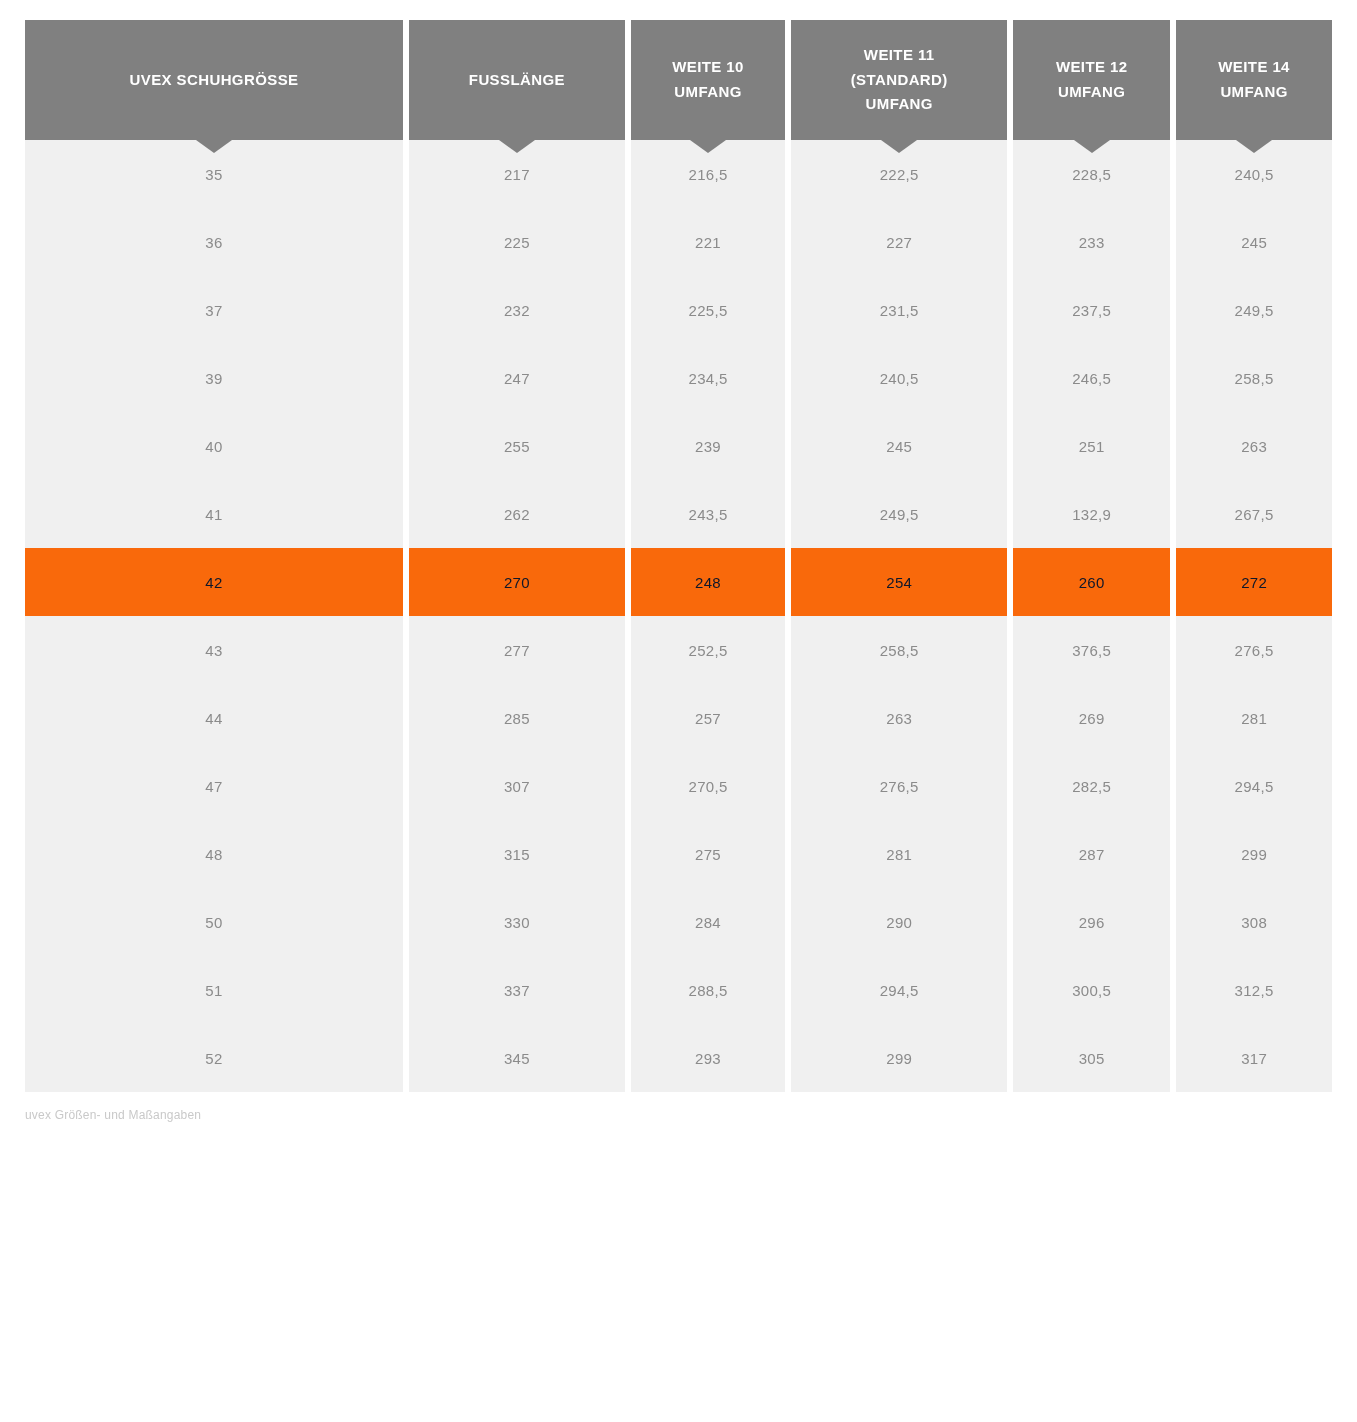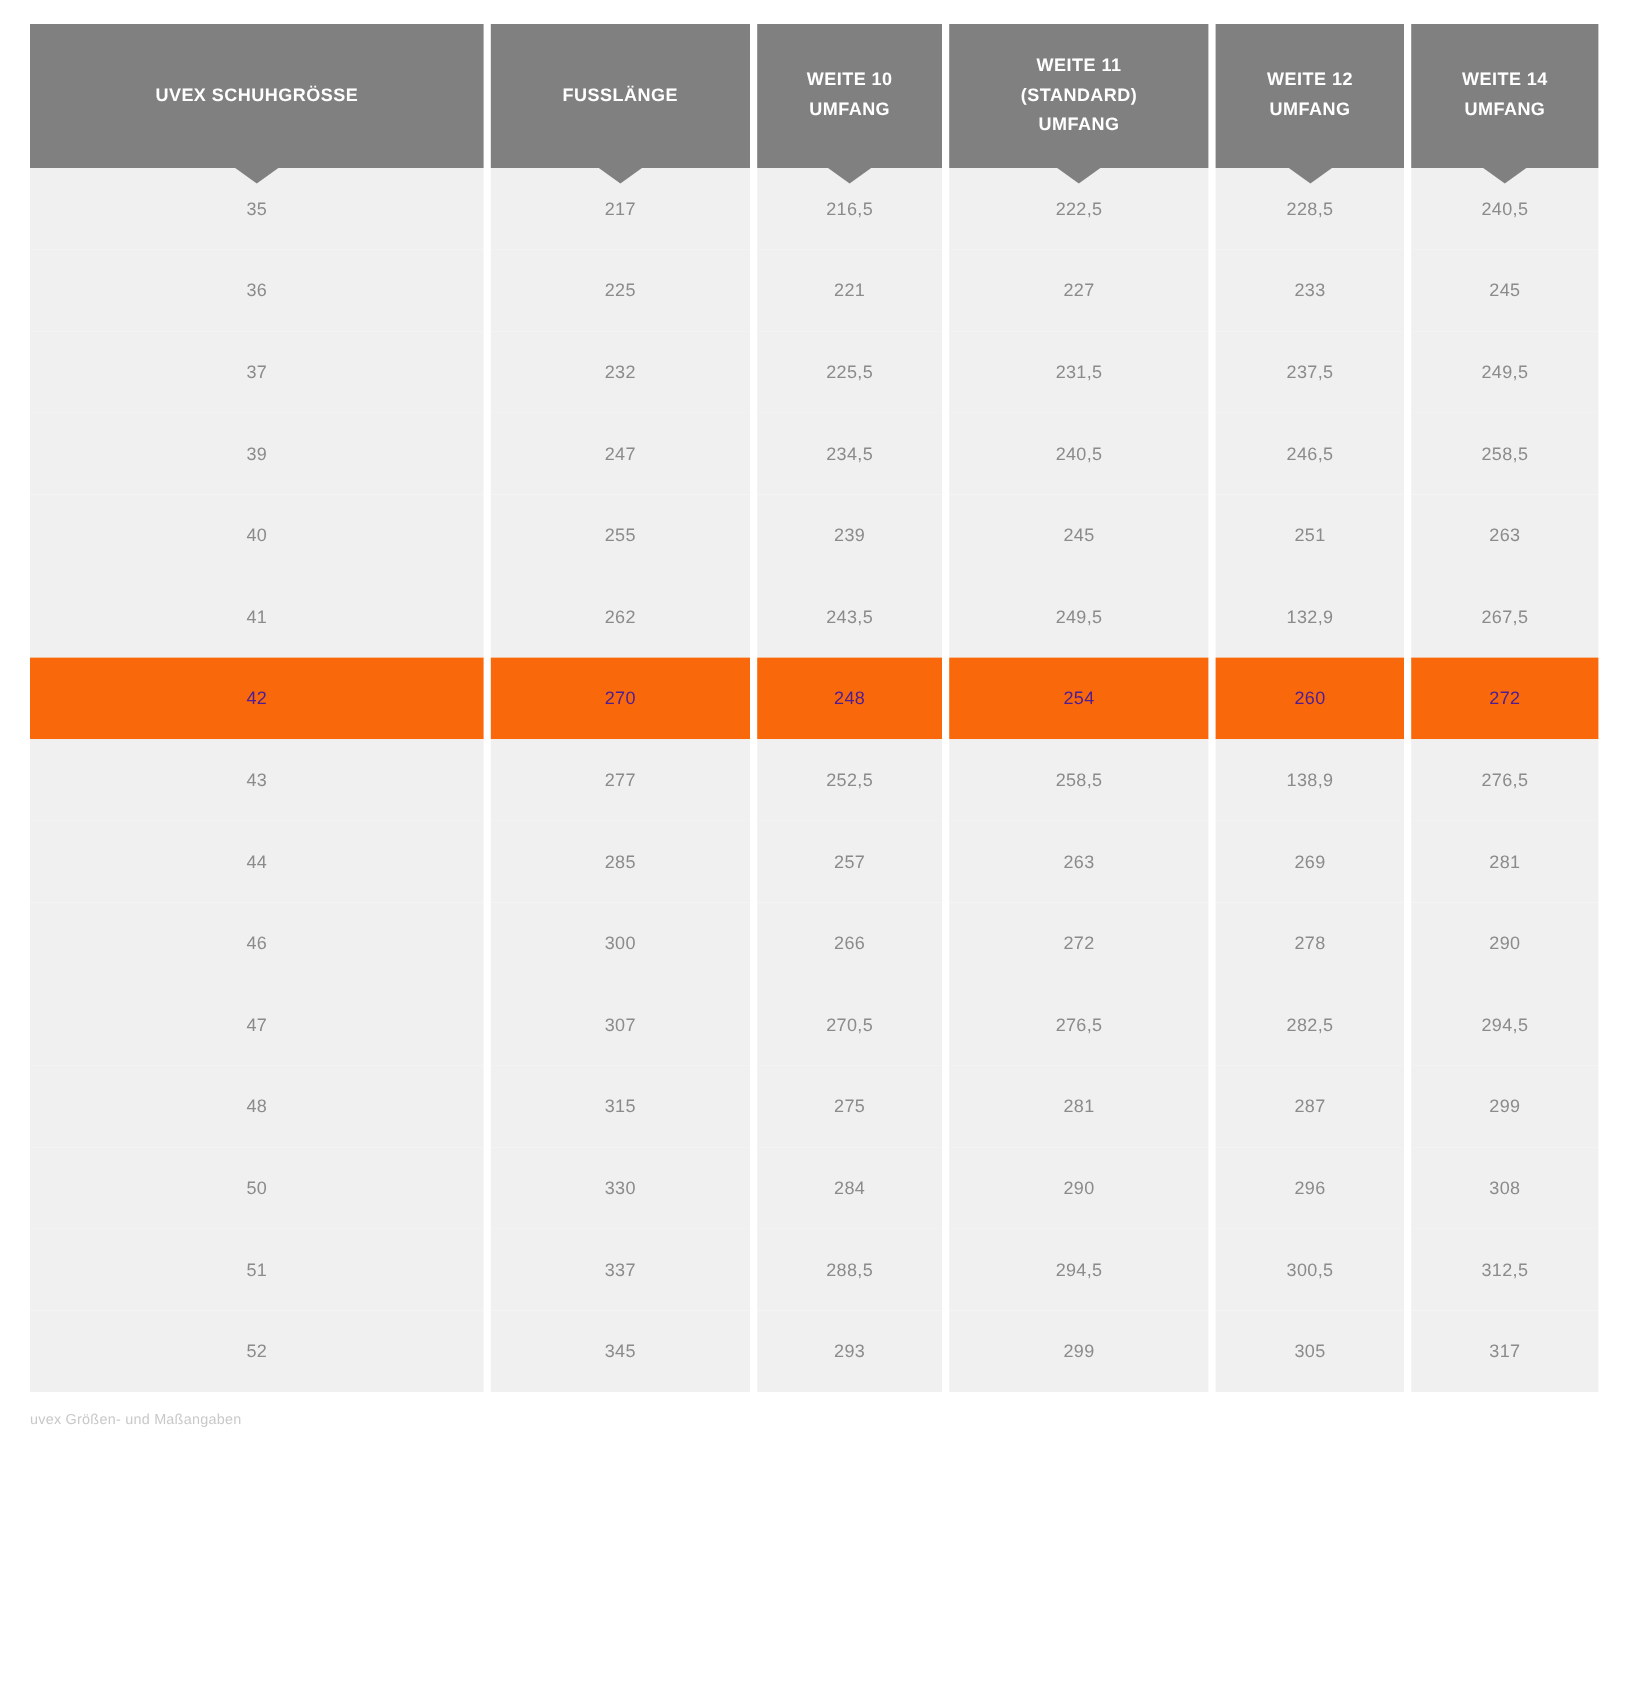--- a/index.html
+++ b/index.html
@@ -56,21 +56,21 @@
     color:var(--cell-text);
     height:68px;
     font-size:15px;
     letter-spacing:.3px;
     text-align:center;
     vertical-align:middle;
     padding:0;
   }
   tr.highlight td{
     background:var(--highlight-bg);
-    color:#4c1d95;
+    color:#0f172a;
     text-align:center;
   }
   .caption{
     margin:16px 0 0 6px;
     color:var(--caption-text);
     font-size:12px;
     letter-spacing:.2px;
   }
   
   col.c1{width:29.6%;}
@@ -163,40 +163,32 @@
           <td>248</td>
           <td>254</td>
           <td>260</td>
           <td>272</td>
         </tr>
         <tr>
           <td>43</td>
           <td>277</td>
           <td>252,5</td>
           <td>258,5</td>
-          <td>138,9</td>
+          <td>376,5</td>
           <td>276,5</td>
         </tr>
         <tr>
           <td>44</td>
           <td>285</td>
           <td>257</td>
           <td>263</td>
           <td>269</td>
           <td>281</td>
         </tr>
         <tr>
-          <td>46</td>
-          <td>300</td>
-          <td>266</td>
-          <td>272</td>
-          <td>278</td>
-          <td>290</td>
-        </tr>
-        <tr>
           <td>47</td>
           <td>307</td>
           <td>270,5</td>
           <td>276,5</td>
           <td>282,5</td>
           <td>294,5</td>
         </tr>
         <tr>
           <td>48</td>
           <td>315</td>

